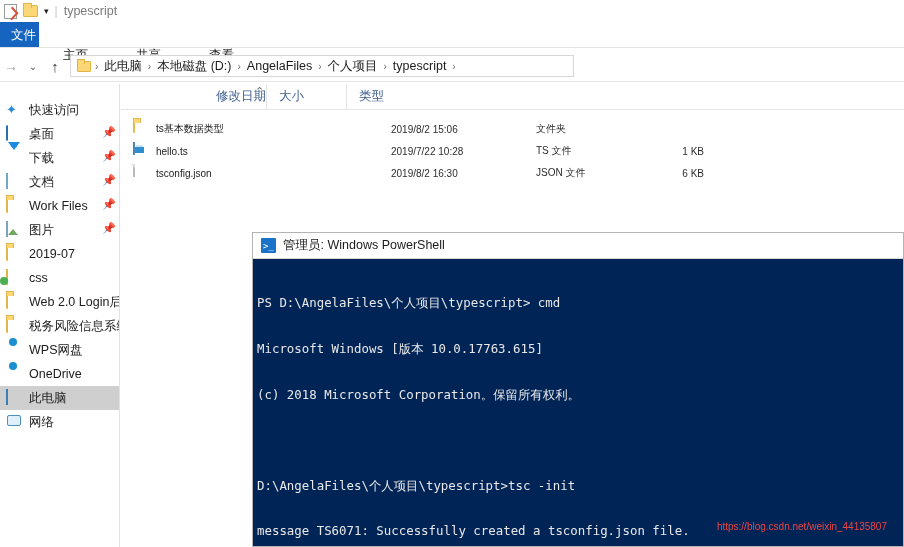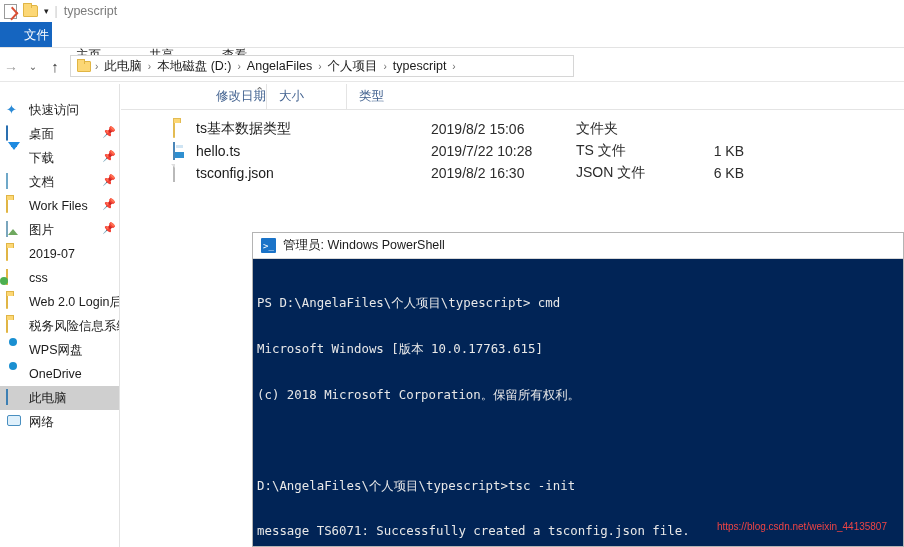--- a/index.html
+++ b/index.html
@@ -38,21 +38,21 @@
   .qat-caret { font-size:9px; color:#222; line-height:1; }
   .title-sep { color:#c8c8c8; margin:0 6px; font-size:12px; }
   .win-title { font-size:12.5px; color:#7b7b7b; }
 
   
   .ribbon {
     position:absolute; left:0; top:22px; width:904px; height:26px;
     background:#ffffff; display:flex; align-items:stretch;
   }
   .tab-file {
-    width:52px; background:#1565c0; color:#fff; font-size:12.5px;
+    width:39px; background:#1565c0; color:#fff; font-size:12.5px;
     display:flex; align-items:center; justify-content:flex-end;
     padding-right:3px; overflow:hidden;
   }
   .tab {
     padding:0 24px; display:flex; align-items:center;
     font-size:12.5px; color:#1b1b1b;margin-top:33px;
   }
   .ribbon-underline {
     position:absolute; left:0; top:47px; width:904px; height:1px; background:#e3e3e3;
   }
@@ -140,21 +140,21 @@
   .ch { padding-left:12px; position:relative; height:26px; display:flex; align-items:center; }
   .ch + .ch { border-left:1px solid #e4e4e4; }
   .ch-name { width:258px; }
   .ch-date { width:145px;justify-content:flex-end; }
   .ch-type { width:100px; }
   .ch-size { width:80px; }
   .sortmark {
     position:absolute; left:134px; top:1px; font-size:11px; color:#6f6f6f;
   }
   .row {
-    height:22px; display:flex; align-items:center; font-size:14px; color:#1b1b1b;padding-left:40px;
+    height:22px; display:flex; align-items:center; font-size:10px; color:#1b1b1b;
   }
   .cell-name { width:258px; display:flex; align-items:center; padding-left:12px; }
   .cell-date { width:145px; padding-left:12px; color:#2c2c2c; }
   .cell-type { width:100px; padding-left:12px; color:#2c2c2c; }
   .cell-size { width:80px; padding-left:12px; text-align:right; color:#2c2c2c; }
   .fico { width:17px; min-width:17px; height:16px; margin-right:6px; position:relative; }
   .fi-folder{width:13px;height:11px;background:#fcd775;border:1px solid #e3bb52;border-radius:1px;margin-top:3px;position:relative}
   .fi-folder:before{content:"";position:absolute;left:-1px;top:-3px;width:6px;height:4px;background:#fcd775;border:1px solid #e3bb52;border-bottom:none}
   .fi-ts{width:12px;height:14px;background:#fff;border:1px solid #4a86b8;margin-top:1px;position:relative}
   .fi-ts:after{content:"";position:absolute;left:1px;bottom:1px;width:9px;height:6px;background:#2f8fd0}

